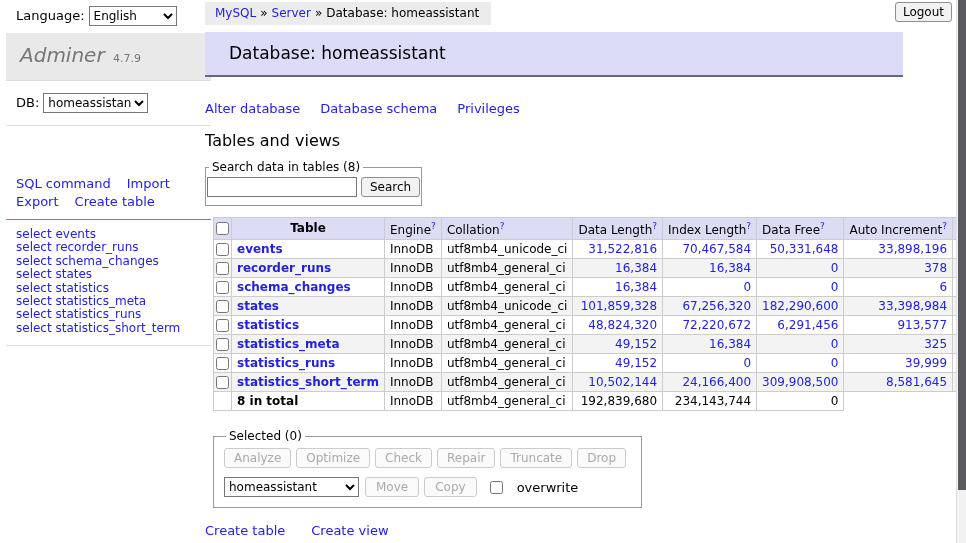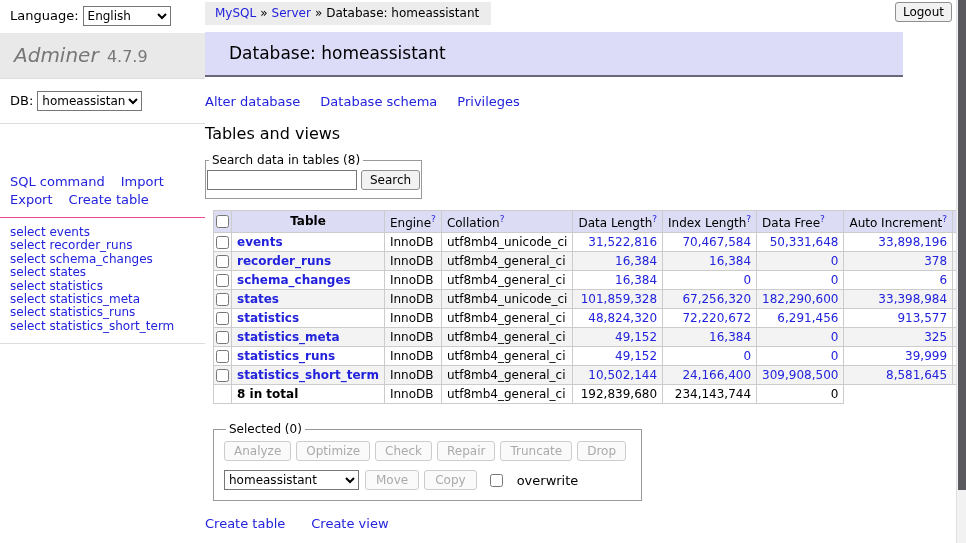--- a/index.html
+++ b/index.html
@@ -20,30 +20,30 @@
   select {
     font-family: "DejaVu Sans", "Liberation Sans", sans-serif;
     font-size: 12px; background: #fff; border: 1px solid #767676; height: 20px;
   }
   input[type="text"] {
     font-family: "DejaVu Sans", "Liberation Sans", sans-serif;
     font-size: 12px; border: 1px solid #767676; height: 20px; padding: 1px 4px;
   }
 
   
-  .sidebar { position: absolute; left: 0; top: 0; width: 205px; height: 543px; background: #fff; }
+  .sidebar { position: absolute; left: 6px; top: 0; width: 205px; height: 543px; background: #fff; }
   .lang-row { padding: 6px 8px 7px 10px; white-space: nowrap; }
   .lang-row select { width: 88px; margin-left: 4px; }
   h1.brand {
     background: var(--brand-bg, #e9e9e9);
     border-bottom: 1px solid #ddd;
     padding: 9px 14px 10px; font-weight: normal; line-height: 22px;
   }
   .brand-name { font-style: italic; color: #777; font-size: 20px; }
-  .brand-version { color: #777; font-size: 16px; }
+  .brand-version { color: #777; font-size: 11px; }
   .db-row { padding: 12px 8px 12px 10px; border-bottom: 1px solid #ddd; white-space: nowrap; }
   .db-row select { width: 105px; margin-left: 4px; }
   .side-actions { padding: 7px 10px 8px; border-bottom: 1px solid #ec4899; line-height: 18px; margin-top: 42px; }
   .side-actions .act-row a { margin-right: 16px; }
   .side-tables { padding: 8px 10px 10px; border-bottom: 1px solid #ddd; }
   .side-tables a { display: block; font-size: 12px; line-height: 13.4px; white-space: nowrap; }
 
   
   .main { position: absolute; left: 205px; top: 0; width: 751px; height: 543px; }
   .topbar { position: relative; height: 26px; }
@@ -54,21 +54,21 @@
   .breadcrumb .sep { color: #000; margin: 0 4px; }
   .breadcrumb .current { color: #000; }
   .logout-btn { position: absolute; right: 4px; top: 2px; padding: 2px 7px; }
   h2.page-title {
     background: var(--accent-bg, #dcdcf8);
     border-bottom: 2px solid var(--title-border, #68687a);
     font-size: 17px; font-weight: normal;
     padding: 11px 24px 12px; margin: 6px 53px 12px 0;
   }
   .indent { margin-left: 8px; }
-  .db-links { margin: 17px 0 15px; }
+  .db-links { margin: 24px 0 15px; }
   .db-links a { margin-right: 20px; }
   h3.section-heading { font-size: 16px; font-weight: normal; margin: 0 0 10px; }
   fieldset { border: 1px solid #999; width: fit-content; }
   legend { font-size: 12px; padding: 0 3px; margin-left: 2px; }
   .search-fs { padding: 3px 1px 8px; margin: 0 0 11px; }
   .search-fs input { width: 150px; margin-right: 4px; }
 
   table.data-table { border-collapse: collapse; table-layout: fixed; margin: 0 0 17px 8px; }
   .data-table th, .data-table td {
     border: 1px solid #ccc; padding: 2px 5px; font-size: 12px;

